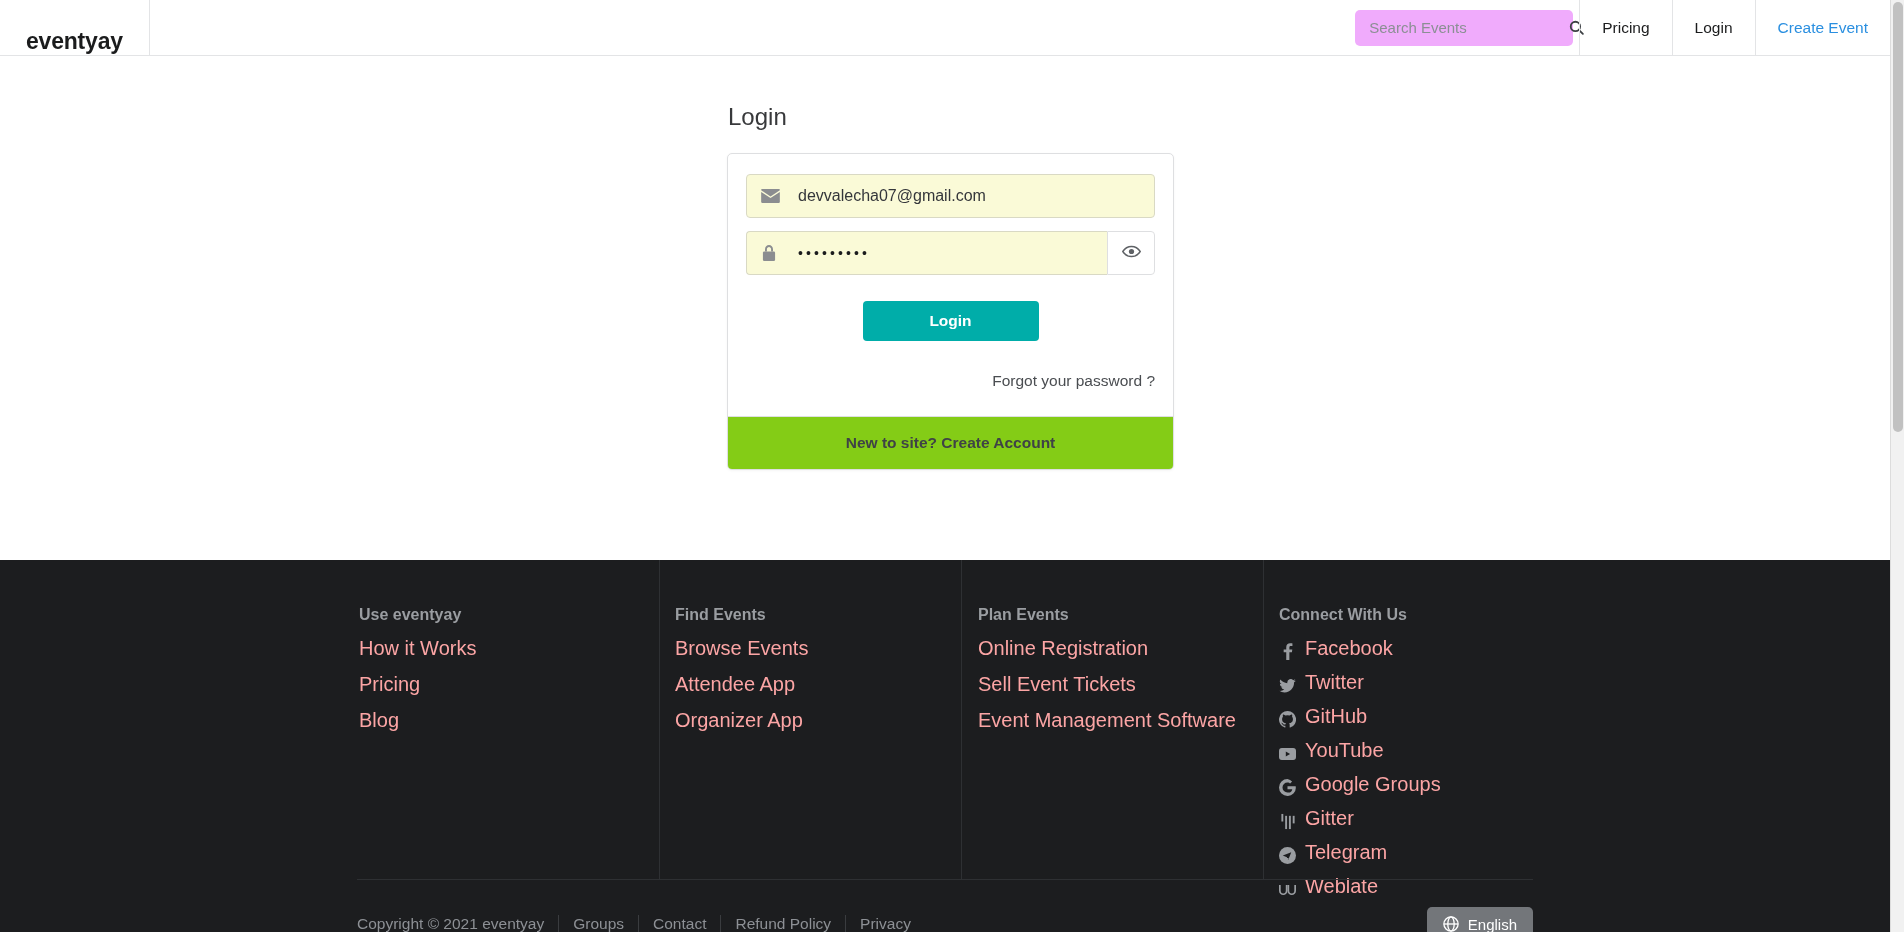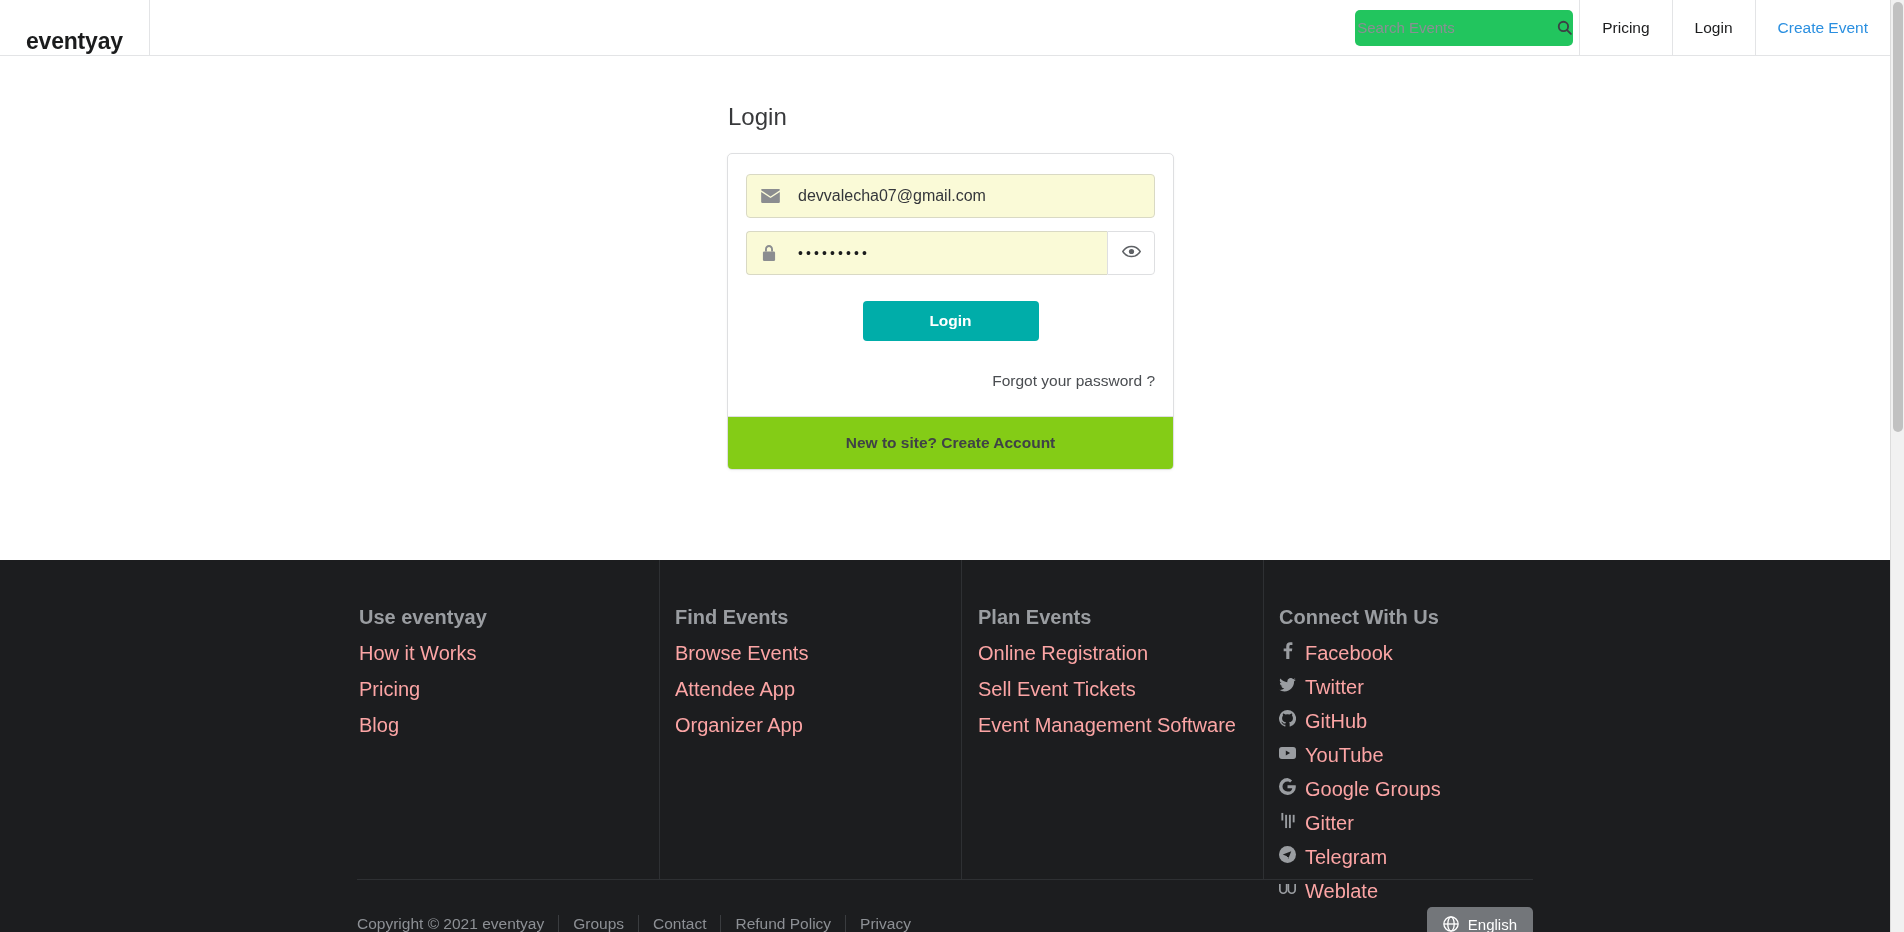--- a/index.html
+++ b/index.html
@@ -47,27 +47,26 @@
 
   .nav-right {
     display: flex;
     align-items: stretch;
     height: 100%;
   }
   .search-wrap {
     display: flex;
     align-items: center;
     align-self: center;
-    background: #22c55e;
+    background: #f0abfc;
     border-radius: 5px;
     height: 36px;
     width: 218px;
     margin-right: 6px;
     padding: 0 12px 0 14px;
-    justify-content: center;
   }
   .search-input {
     flex: 1;
     border: none;
     outline: none;
     background: transparent;
     font-family: "Liberation Sans", sans-serif;
     font-size: 15px;
     color: #55585c;
   }
@@ -217,37 +216,37 @@
   .fcol.c2 { width: 302px; padding-left: 16px; }
   .fcol.c3 { width: 270px; padding-left: 16px; }
   .fcol.sep::before {
     content: "";
     position: absolute;
     left: 0; top: -46px;
     width: 1px; height: 320px;
     background: #2e3033;
   }
   .fcol-title {
-    font-size: 20px;
+    font-size: 16px;
     font-weight: 700;
     color: #9a9da1;
     margin-bottom: 13px;
   }
   .flink {
     display: block;
     font-size: 20px;
     color: #fca5a5;
     text-decoration: none;
     margin-bottom: 13px;
     cursor: pointer;
     line-height: 1.15;
   }
   .flink.social {
     display: flex;
-    align-items: flex-start;
+    align-items: flex-end;
     gap: 9px;
     margin-bottom: 11px;
   }
   .sicon {
     width: 17px; height: 17px;
     flex-shrink: 0;
     display: flex;
     align-items: center;
     justify-content: center;
     color: #9a9da1;

